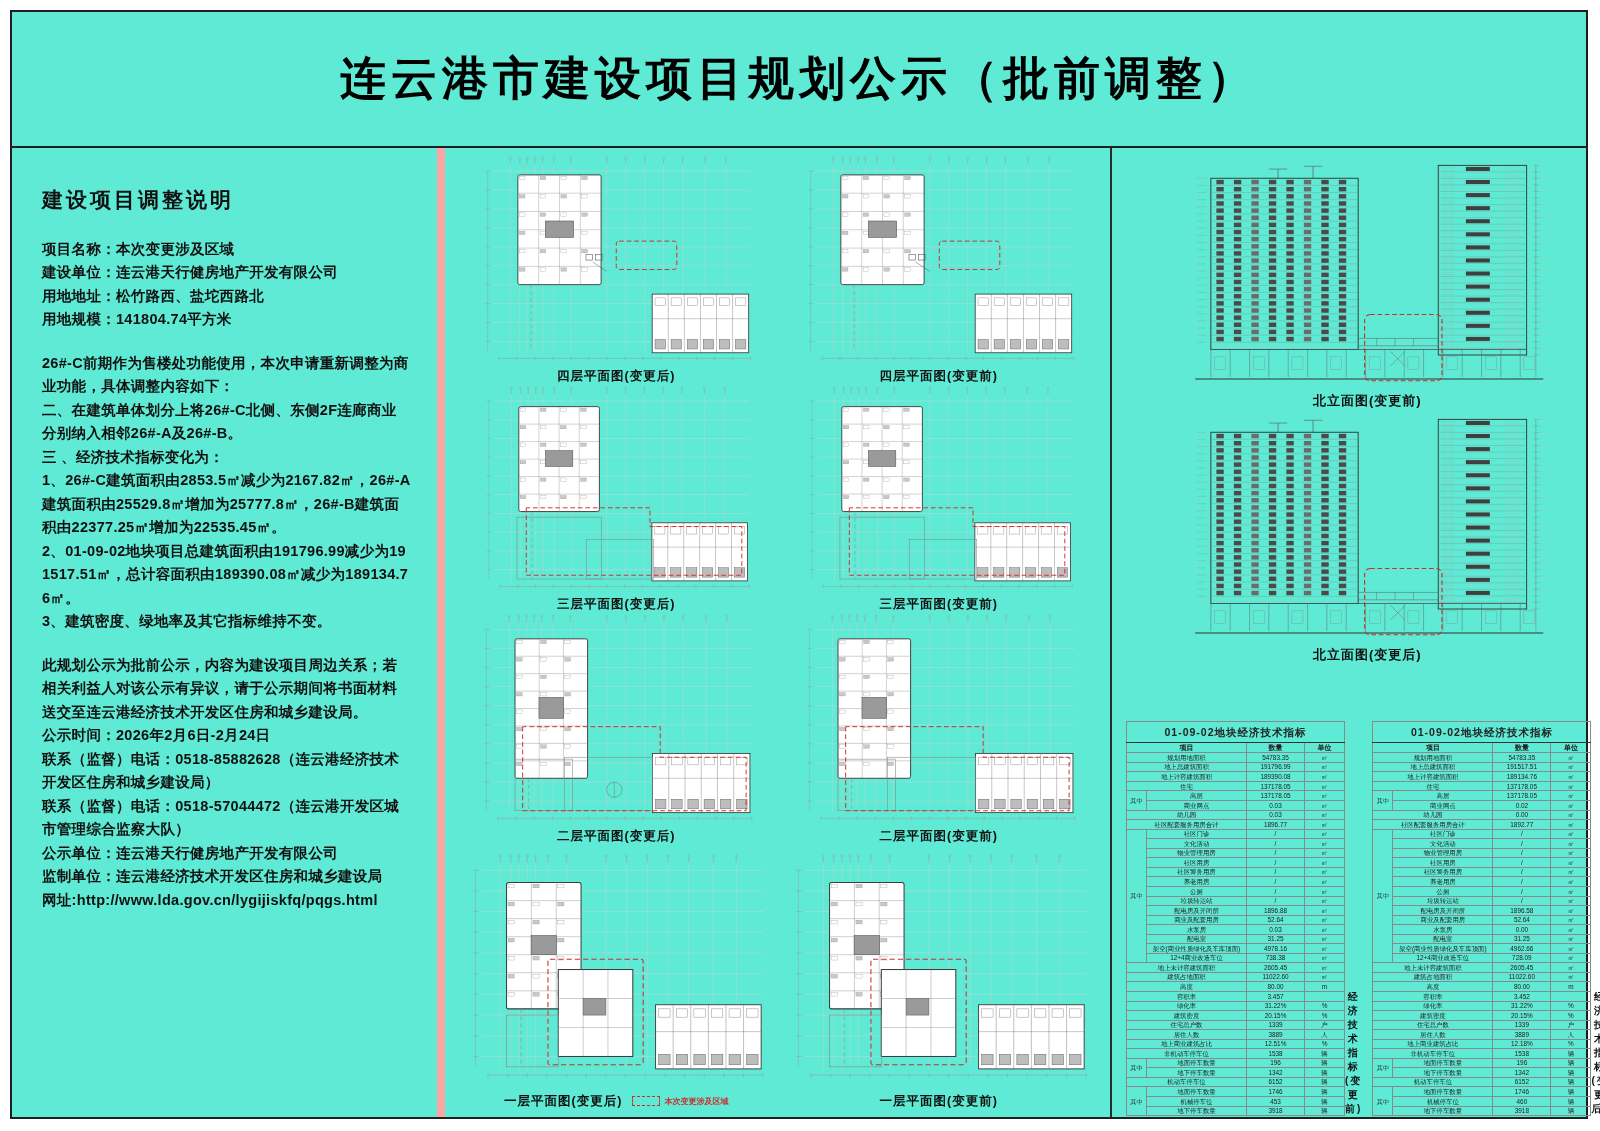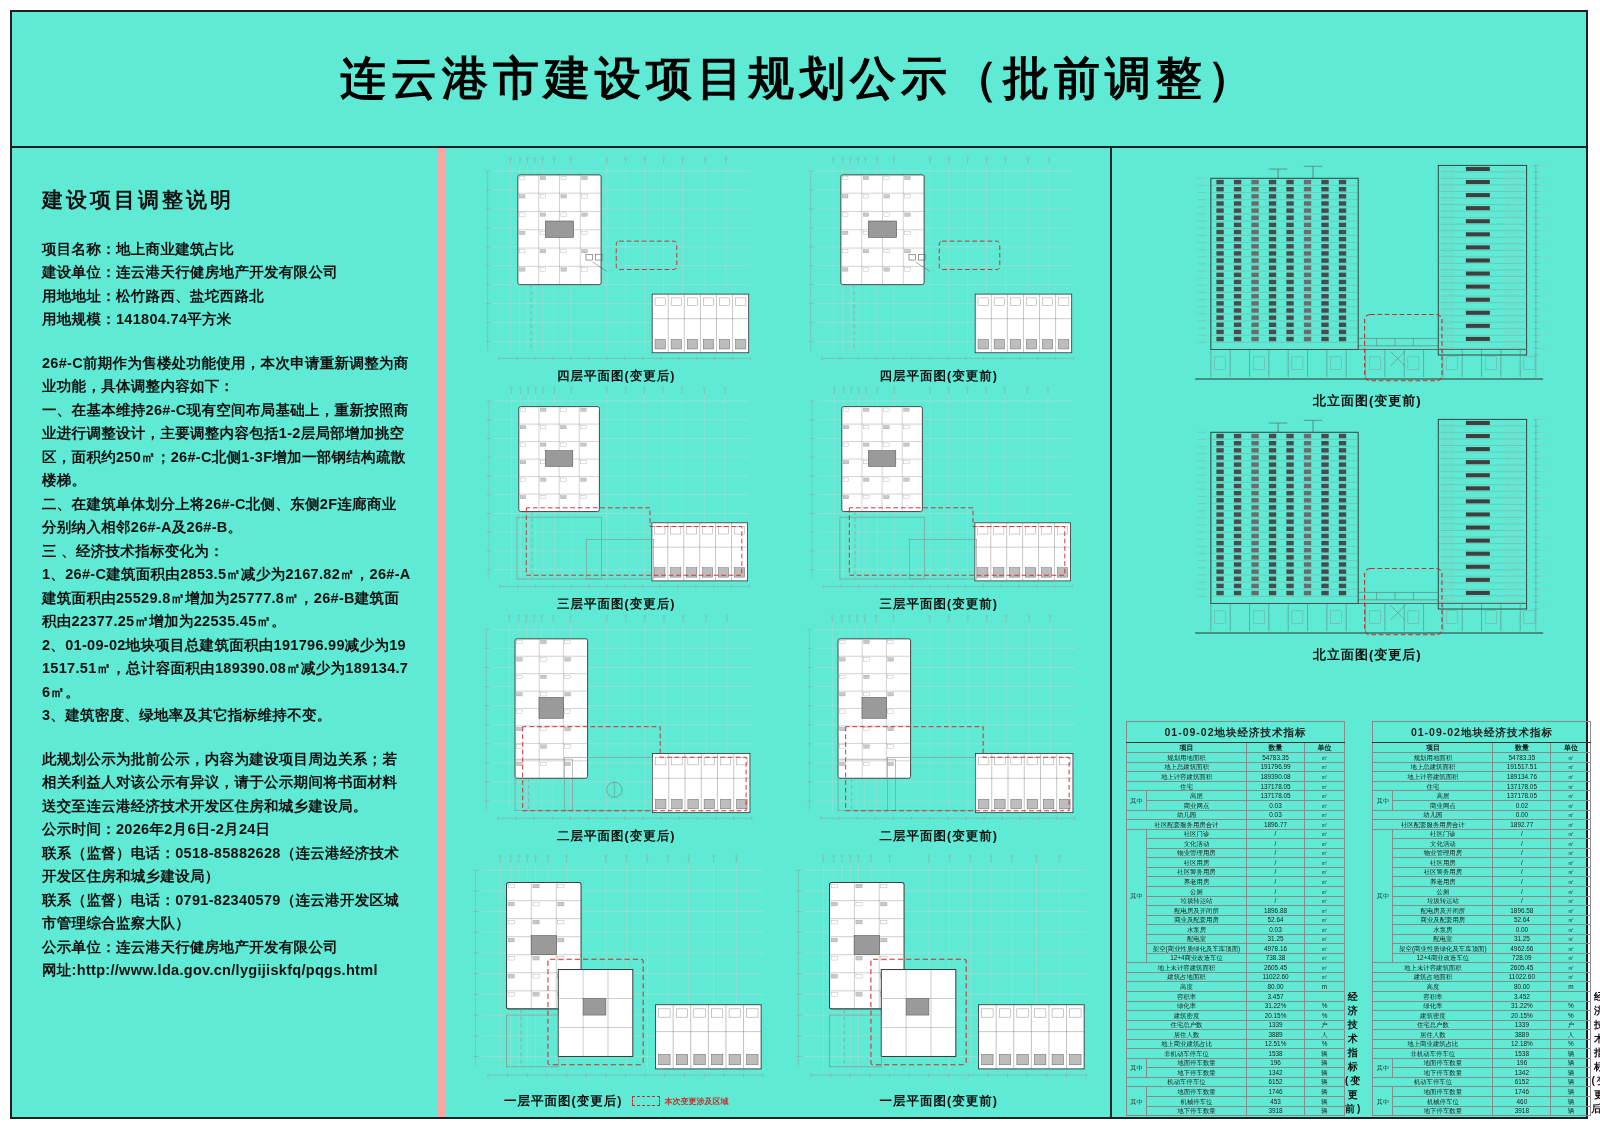--- a/index.html
+++ b/index.html
@@ -38,42 +38,42 @@
 <body>
 
 <div class="page">
   <div class="header">
     <div class="big-title">连云港市建设项目规划公示（批前调整）</div>
   </div>
   <div class="cols">
     <div class="left-col">
       <div class="h-left">建设项目调整说明</div>
       <div>
-          <div class="tline">项目名称：地上商业建筑占比</div>
+          <div class="tline">项目名称：本次变更涉及区域</div>
           <div class="tline">建设单位：连云港天行健房地产开发有限公司</div>
           <div class="tline">用地地址：松竹路西、盐坨西路北</div>
           <div class="tline">用地规模：141804.74平方米</div>
         </div>
       <div class="gap"></div>
       <div>
           <div class="tline">26#-C前期作为售楼处功能使用，本次申请重新调整为商业功能，具体调整内容如下：</div>
-          <div class="tline">一、在基本维持26#-C现有空间布局基础上，重新按照商业进行调整设计，主要调整内容包括1-2层局部增加挑空区，面积约250㎡；26#-C北侧1-3F增加一部钢结构疏散楼梯。</div>
           <div class="tline">二、在建筑单体划分上将26#-C北侧、东侧2F连廊商业分别纳入相邻26#-A及26#-B。</div>
           <div class="tline">三 、经济技术指标变化为：</div>
           <div class="tline">1、26#-C建筑面积由2853.5㎡减少为2167.82㎡，26#-A建筑面积由25529.8㎡增加为25777.8㎡，26#-B建筑面积由22377.25㎡增加为22535.45㎡。</div>
           <div class="tline">2、01-09-02地块项目总建筑面积由191796.99减少为191517.51㎡，总计容面积由189390.08㎡减少为189134.76㎡。</div>
           <div class="tline">3、建筑密度、绿地率及其它指标维持不变。</div>
         </div>
       <div class="gap"></div>
       <div>
           <div class="tline">此规划公示为批前公示，内容为建设项目周边关系；若相关利益人对该公示有异议，请于公示期间将书面材料送交至连云港经济技术开发区住房和城乡建设局。</div>
           <div class="tline">公示时间：2026年2月6日-2月24日</div>
           <div class="tline">联系（监督）电话：0518-85882628（连云港经济技术开发区住房和城乡建设局）</div>
-          <div class="tline">联系（监督）电话：0791-82340579（连云港开发区城市管理综合监察大队）</div>
+          <div class="tline">联系（监督）电话：0518-57044472（连云港开发区城市管理综合监察大队）</div>
           <div class="tline">公示单位：连云港天行健房地产开发有限公司</div>
+          <div class="tline">监制单位：连云港经济技术开发区住房和城乡建设局</div>
           <div class="tline">网址:http://www.lda.gov.cn/lygijiskfq/pqgs.html</div>
         </div>
     </div>
     <div class="mid-col">
         <div class="plan-cell">
           <svg class="plan-svg" viewBox="0 0 300 222" preserveAspectRatio="xMidYMid meet">
             <line x1="38" y1="8" x2="38" y2="208" stroke="#d2d2d2" stroke-width="0.4"></line>
             <line x1="38" y1="3.5" x2="38" y2="9" stroke="#9a9a9a" stroke-width="0.5"></line>
             <circle cx="38" cy="2.4" r="1.1" stroke="#9a9a9a" stroke-width="0.4" fill="none"></circle>
             <line x1="48" y1="8" x2="48" y2="208" stroke="#d2d2d2" stroke-width="0.4"></line>

